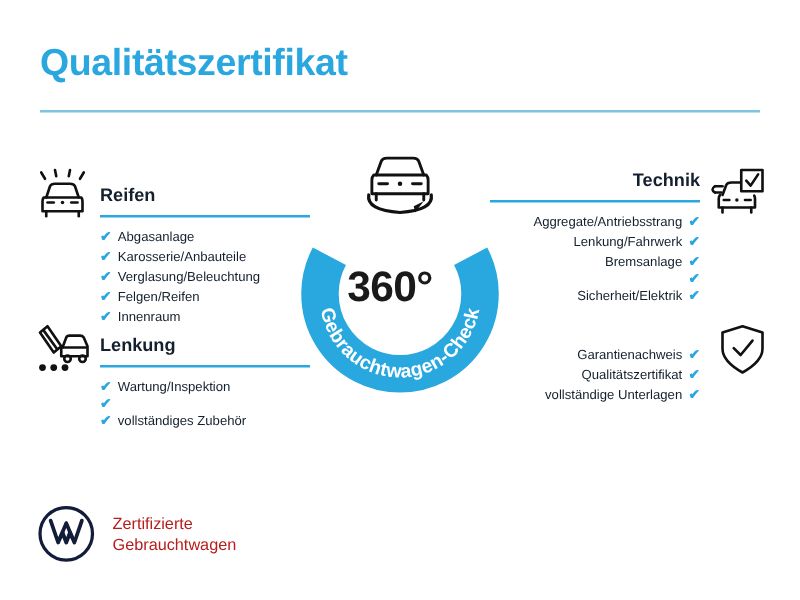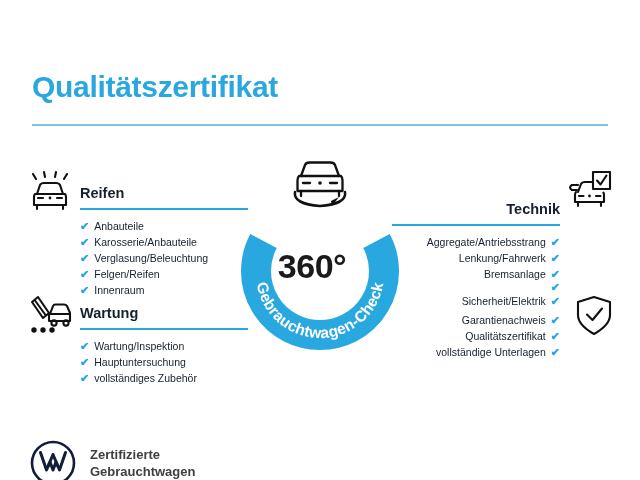--- a/index.html
+++ b/index.html
@@ -13,21 +13,20 @@
     overflow: hidden;
     font-family: "Liberation Sans", sans-serif;
     color: #0f1a2b;
     position: relative;
   }
 
   .page {
     position: absolute;
     inset: 0;
     background: #ffffff;
-    margin-top: 36px;
   }
 
   
   .title {
     position: absolute;
     left: 32px;
     top: 34px;
     font-size: 30px;
     font-weight: bold;
     color: #2ba7e0;
@@ -91,21 +90,21 @@
   
   .sec-left .sec-title { text-align: left; }
   .sec-left .items li { justify-content: flex-start; }
   
   .sec-right .sec-title { text-align: right; }
   .sec-right .items li { justify-content: flex-end; }
 
   
   #sec-optik   { left: 80px;  top: 148px; width: 168px; }
   #sec-wartung { left: 80px;  top: 268px; width: 168px; }
-  #sec-technik { left: 392px; top: 164px; width: 168px; }
+  #sec-technik { left: 392px; top: 136px; width: 168px; }
   #sec-garantie{ left: 392px; top: 268px; width: 168px; }
 
   
   .corner-icon {
     position: absolute;
     width: 48px;
     height: 44px;
   }
   #icon-optik    { left: 26px;  top: 134px; }
   #icon-wartung  { left: 26px;  top: 258px; }
@@ -147,23 +146,23 @@
     left: 30px;
     top: 404px;
     display: flex;
     align-items: center;
     gap: 14px;
   }
   .vw-mark { width: 46px; height: 46px; flex: 0 0 auto; }
   .vw-mark svg { display: block; width: 100%; height: 100%; }
   .vw-text {
     font-size: 13px;
-    font-weight: bold;
+    font-weight: normal;
     line-height: 17px;
-    color: #404040;
+    color: #b91c1c;
     white-space: nowrap;
   }
 </style>
 </head>
 <body>
 
 <div class="page">
 
   <div class="title">Qualitätszertifikat</div>
   <div class="title-rule"></div>
@@ -252,21 +251,21 @@
   </div>
 
   <div class="section sec-left" id="sec-optik">
     <div class="sec-head">
       <div class="sec-title">Reifen</div>
       <div class="sec-underline"></div>
     </div>
     <ul class="items">
       <li>
           <span class="check">✔</span>
-          <span>Anbauteile</span>
+          <span>Abgasanlage</span>
         </li>
       <li>
           <span class="check">✔</span>
           <span>Karosserie/Anbauteile</span>
         </li>
       <li>
           <span class="check">✔</span>
           <span>Verglasung/Beleuchtung</span>
         </li>
       <li>
@@ -275,31 +274,30 @@
         </li>
       <li>
           <span class="check">✔</span>
           <span>Innenraum</span>
         </li>
     </ul>
   </div>
 
   <div class="section sec-left" id="sec-wartung">
     <div class="sec-head">
-      <div class="sec-title">Wartung</div>
+      <div class="sec-title">Lenkung</div>
       <div class="sec-underline"></div>
     </div>
     <ul class="items">
       <li>
           <span class="check">✔</span>
           <span>Wartung/Inspektion</span>
         </li>
       <li>
           <span class="check">✔</span>
-          <span>Hauptuntersuchung</span>
         </li>
       <li>
           <span class="check">✔</span>
           <span>vollständiges Zubehör</span>
         </li>
     </ul>
   </div>
 
   <div class="section sec-right" id="sec-technik">
     <div class="sec-head">

